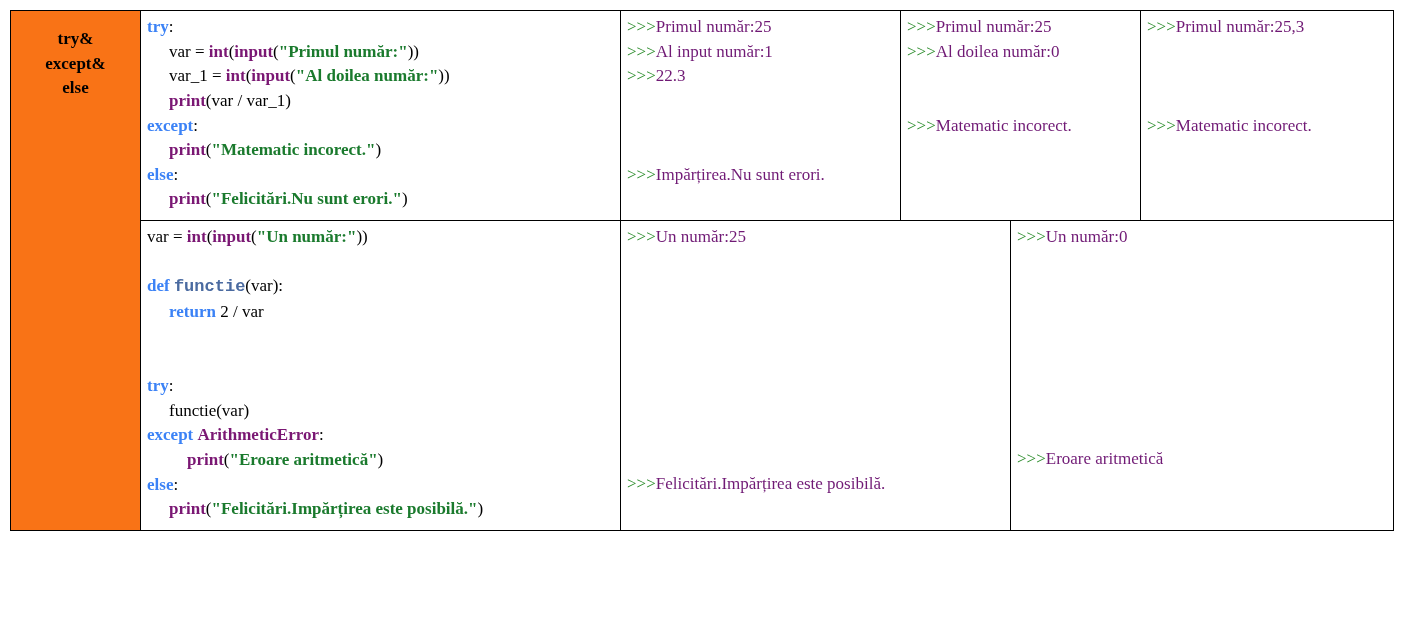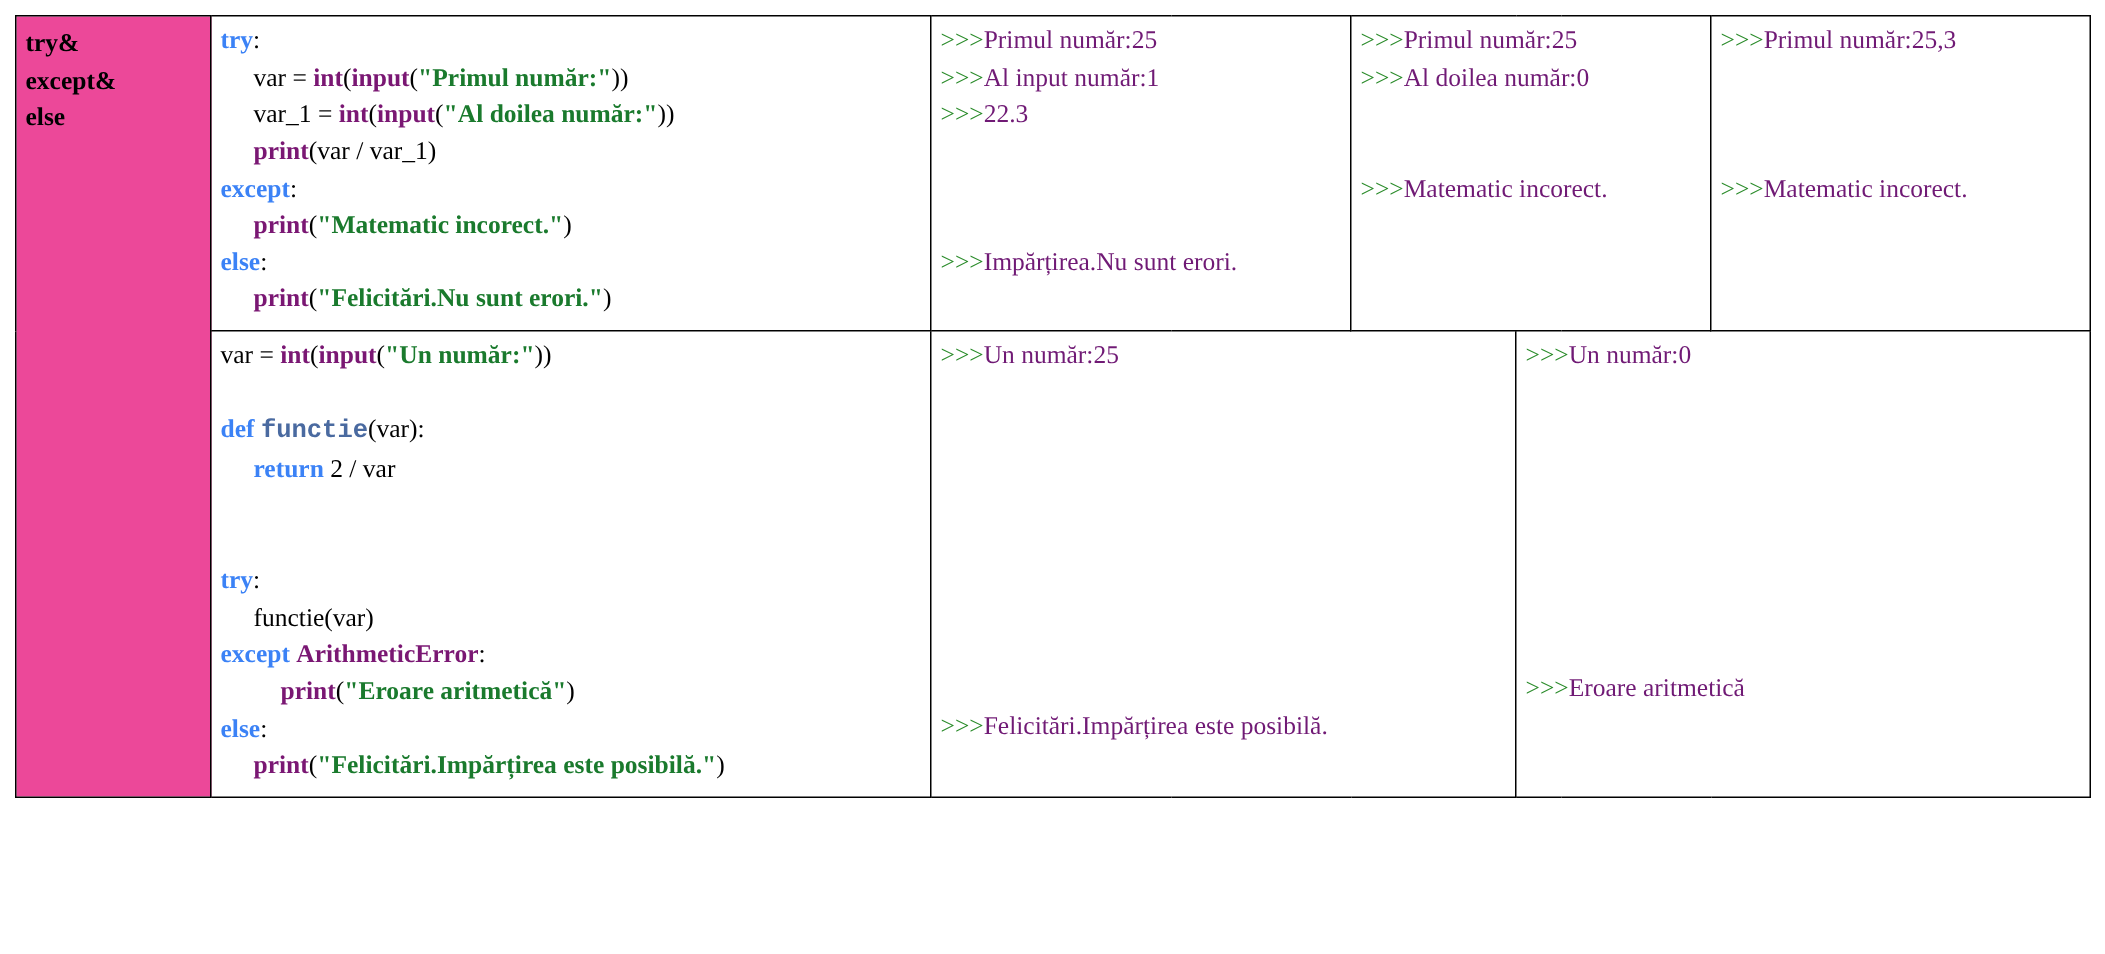--- a/index.html
+++ b/index.html
@@ -15,25 +15,25 @@
     width: 1383px;
     table-layout: fixed;
   }
   td {
     border: 1px solid #000;
     vertical-align: top;
     padding: 4px 6px 8px 6px;
     line-height: 1.45;
   }
   td.label {
-    background: #ec4899;
-    text-align: left;
+    background: #f97316;
+    text-align: center;
     font-weight: bold;
     color: #000;
-    padding-top: 6px;
+    padding-top: 16px;
   }
   .code {
     font-family: "Liberation Serif", "Times New Roman", serif;
     white-space: nowrap;
   }   
   .kw-orange{ color: #3b82f6; font-weight: bold; }
   .builtin  { color: #7a1773; font-weight: bold; }   
   .string   { color: #1a7a2d; font-weight: bold; }   
   .funcname { color: #4a6aa0; font-weight: bold; font-family: Liberation Mono, monospace; }   
   .out      { color: #701a75; }                       

